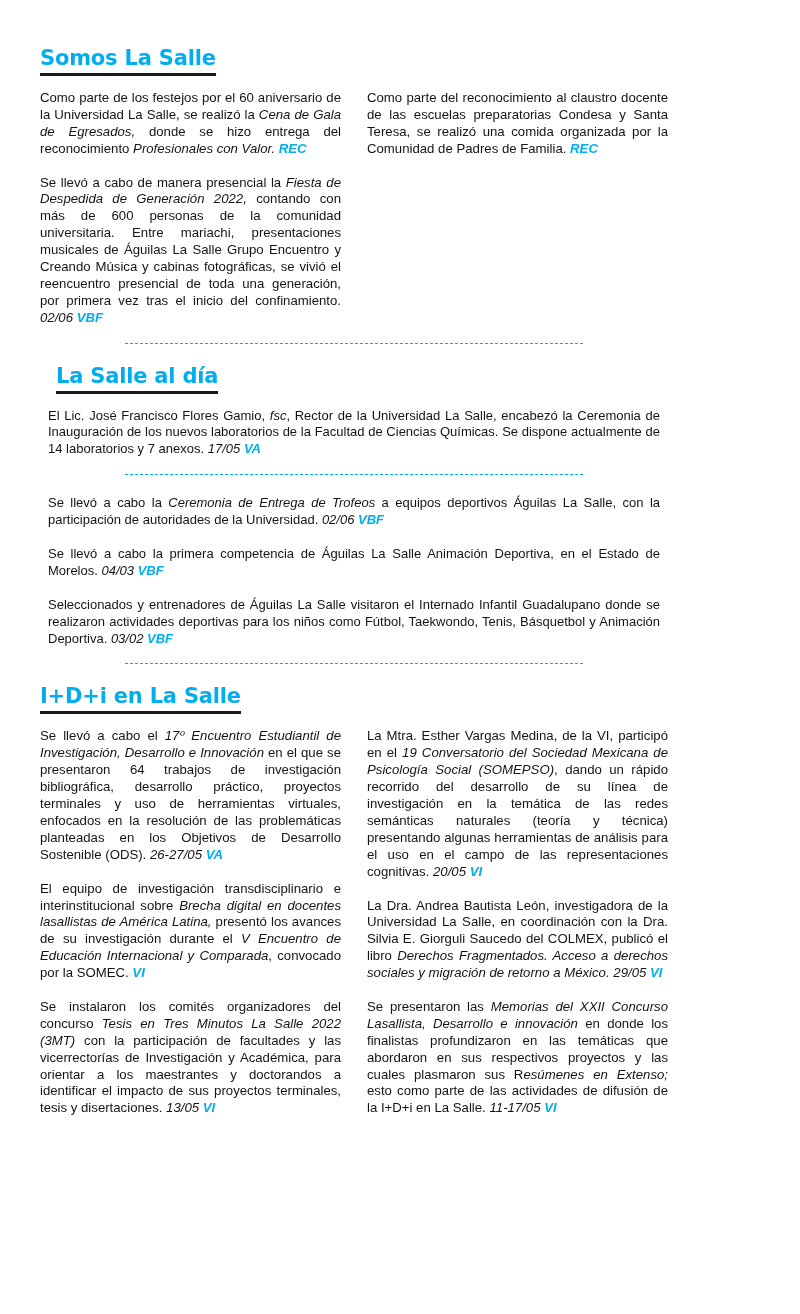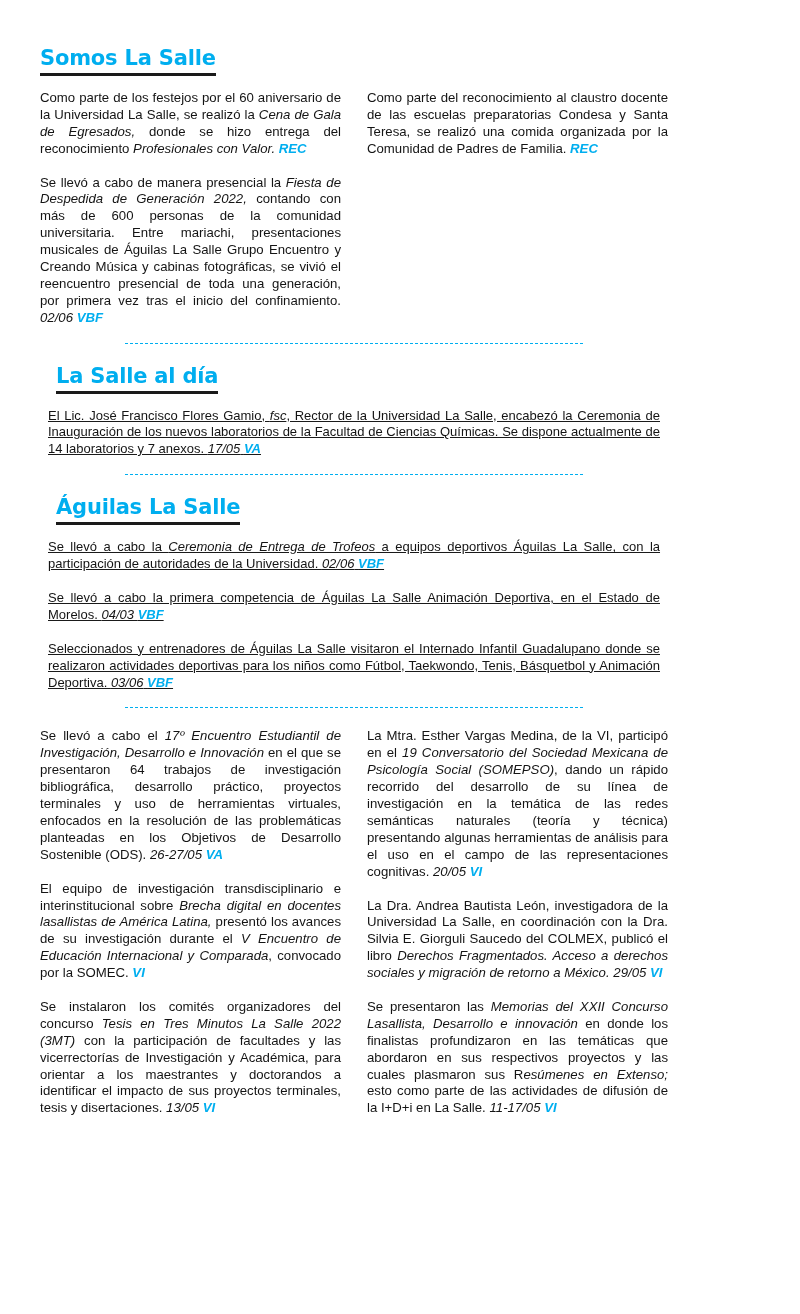--- a/index.html
+++ b/index.html
@@ -75,21 +75,20 @@
   .divider {
     margin: 16px auto 20px auto;
     width: 73%;
     border: 0;
     border-top: 1.6px dashed #00AEEF;
     height: 0;
   }
   .block-indent {
     padding-left: 8px;
     padding-right: 8px;
-    text-decoration: underline;
   }
   .first-title {
     margin-top: 6px;
   }
 </style>
 </head>
 <body>
 
 <div class="page">
 
@@ -111,31 +110,31 @@
   <div class="section block-indent">
     <h2 class="section-title indent">La Salle al día</h2>
     <div class="full">
       <p class="para">El Lic. José Francisco Flores Gamio, <em class="it">fsc</em>, Rector de la Universidad La Salle, encabezó la Ceremonia de Inauguración de los nuevos laboratorios de la Facultad de Ciencias Químicas. Se dispone actualmente de 14 laboratorios y 7 anexos. <span class="date">17/05</span> <span class="tag">VA</span></p>
     </div>
   </div>
 
   <hr class="divider">
 
   <div class="section block-indent">
-    <h2 class="section-title indent">Águilas La Salle</h2>
     <div class="full">
       <p class="para">Se llevó a cabo la <em class="it">Ceremonia de Entrega de Trofeos</em> a equipos deportivos Águilas La Salle, con la participación de autoridades de la Universidad. <span class="date">02/06</span> <span class="tag">VBF</span></p>
       <p class="para">Se llevó a cabo la primera competencia de Águilas La Salle Animación Deportiva, en el Estado de Morelos. <span class="date">04/03</span> <span class="tag">VBF</span></p>
-      <p class="para">Seleccionados y entrenadores de Águilas La Salle visitaron el Internado Infantil Guadalupano donde se realizaron actividades deportivas para los niños como Fútbol, Taekwondo, Tenis, Básquetbol y Animación Deportiva. <span class="date">03/06</span> <span class="tag">VBF</span></p>
+      <p class="para">Seleccionados y entrenadores de Águilas La Salle visitaron el Internado Infantil Guadalupano donde se realizaron actividades deportivas para los niños como Fútbol, Taekwondo, Tenis, Básquetbol y Animación Deportiva. <span class="date">03/02</span> <span class="tag">VBF</span></p>
     </div>
   </div>
 
   <hr class="divider">
 
   <div class="section">
+    <h2 class="section-title">I+D+i en La Salle</h2>
     <div class="cols">
       <div class="col">
         <p class="para">Se llevó a cabo el <em class="it">17º Encuentro Estudiantil de Investigación, Desarrollo e Innovación</em> en el que se presentaron 64 trabajos de investigación bibliográfica, desarrollo práctico, proyectos terminales y uso de herramientas virtuales, enfocados en la resolución de las problemáticas planteadas en los Objetivos de Desarrollo Sostenible (ODS). <span class="date">26-27/05</span> <span class="tag">VA</span></p>
         <p class="para">El equipo de investigación transdisciplinario e interinstitucional sobre <em class="it">Brecha digital en docentes lasallistas de América Latina,</em> presentó los avances de su investigación durante el <em class="it">V Encuentro de Educación Internacional y Comparada</em>, convocado por la SOMEC. <span class="tag">VI</span></p>
         <p class="para">Se instalaron los comités organizadores del concurso <em class="it">Tesis en Tres Minutos La Salle 2022 (3MT)</em> con la participación de facultades y las vicerrectorías de Investigación y Académica, para orientar a los maestrantes y doctorandos a identificar el impacto de sus proyectos terminales, tesis y disertaciones. <span class="date">13/05</span> <span class="tag">VI</span></p>
       </div>
       <div class="col">
         <p class="para">La Mtra. Esther Vargas Medina, de la VI, participó en el <em class="it">19 Conversatorio del Sociedad Mexicana de Psicología Social (SOMEPSO)</em>, dando un rápido recorrido del desarrollo de su línea de investigación en la temática de las redes semánticas naturales (teoría y técnica) presentando algunas herramientas de análisis para el uso en el campo de las representaciones cognitivas. <span class="date">20/05</span> <span class="tag">VI</span></p>
         <p class="para">La Dra. Andrea Bautista León, investigadora de la Universidad La Salle, en coordinación con la Dra. Silvia E. Giorguli Saucedo del COLMEX, publicó el libro <em class="it">Derechos Fragmentados. Acceso a derechos sociales y migración de retorno a México.</em> <span class="date">29/05</span> <span class="tag">VI</span></p>
         <p class="para">Se presentaron las <em class="it">Memorias del XXII Concurso Lasallista, Desarrollo e innovación</em> en donde los finalistas profundizaron en las temáticas que abordaron en sus respectivos proyectos y las cuales plasmaron sus R<em class="it">esúmenes en Extenso;</em> esto como parte de las actividades de difusión de la I+D+i en La Salle. <span class="date">11-17/05</span> <span class="tag">VI</span></p>

